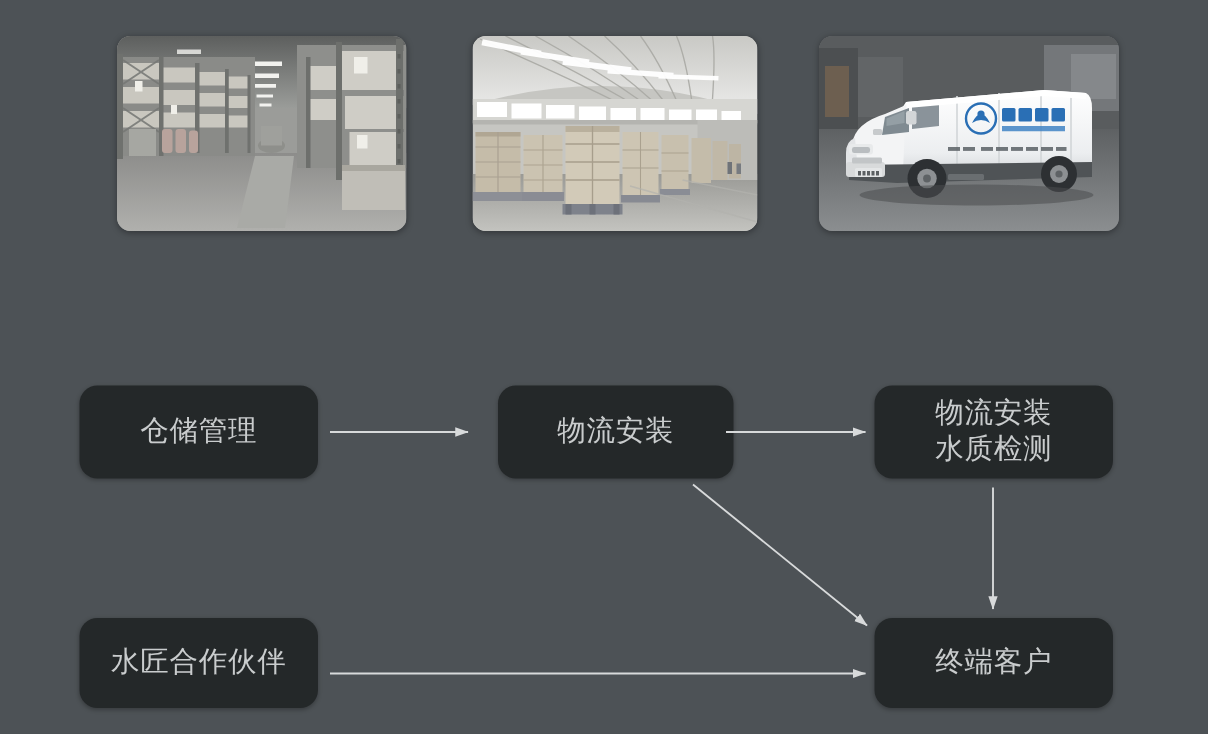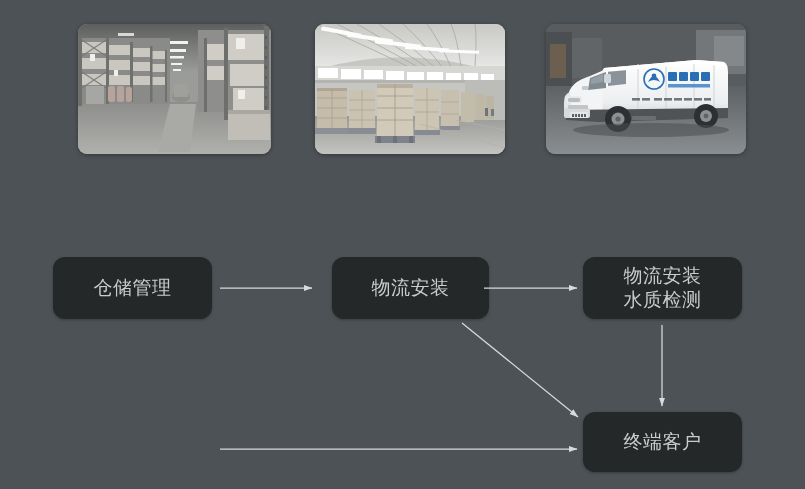--- a/index.html
+++ b/index.html
@@ -405,20 +405,23 @@
     <span class="lbl">物流安装</span>
   </div>
 
   <div class="node" style="left:583px; top:257px; width:159px; height:62px;">
     <span class="lbl">
       <span>物流安装</span><br>
       <span>水质检测</span>
     </span>
   </div>
 
+  <div class="node" style="left:53px; top:412px; width:159px; height:60px;">
+    <span class="lbl">水匠合作伙伴</span>
+  </div>
 
   <div class="node" style="left:583px; top:412px; width:159px; height:60px;justify-content:flex-end;">
     <span class="lbl">终端客户</span>
   </div>
 
   <svg id="edges">
     <defs>
       <marker id="ah" markerWidth="9" markerHeight="7" refX="8.5" refY="3.5" orient="auto" markerUnits="userSpaceOnUse">
         <polygon points="0,0.4 9,3.5 0,6.6" fill="#d8dadb"></polygon>
       </marker>

